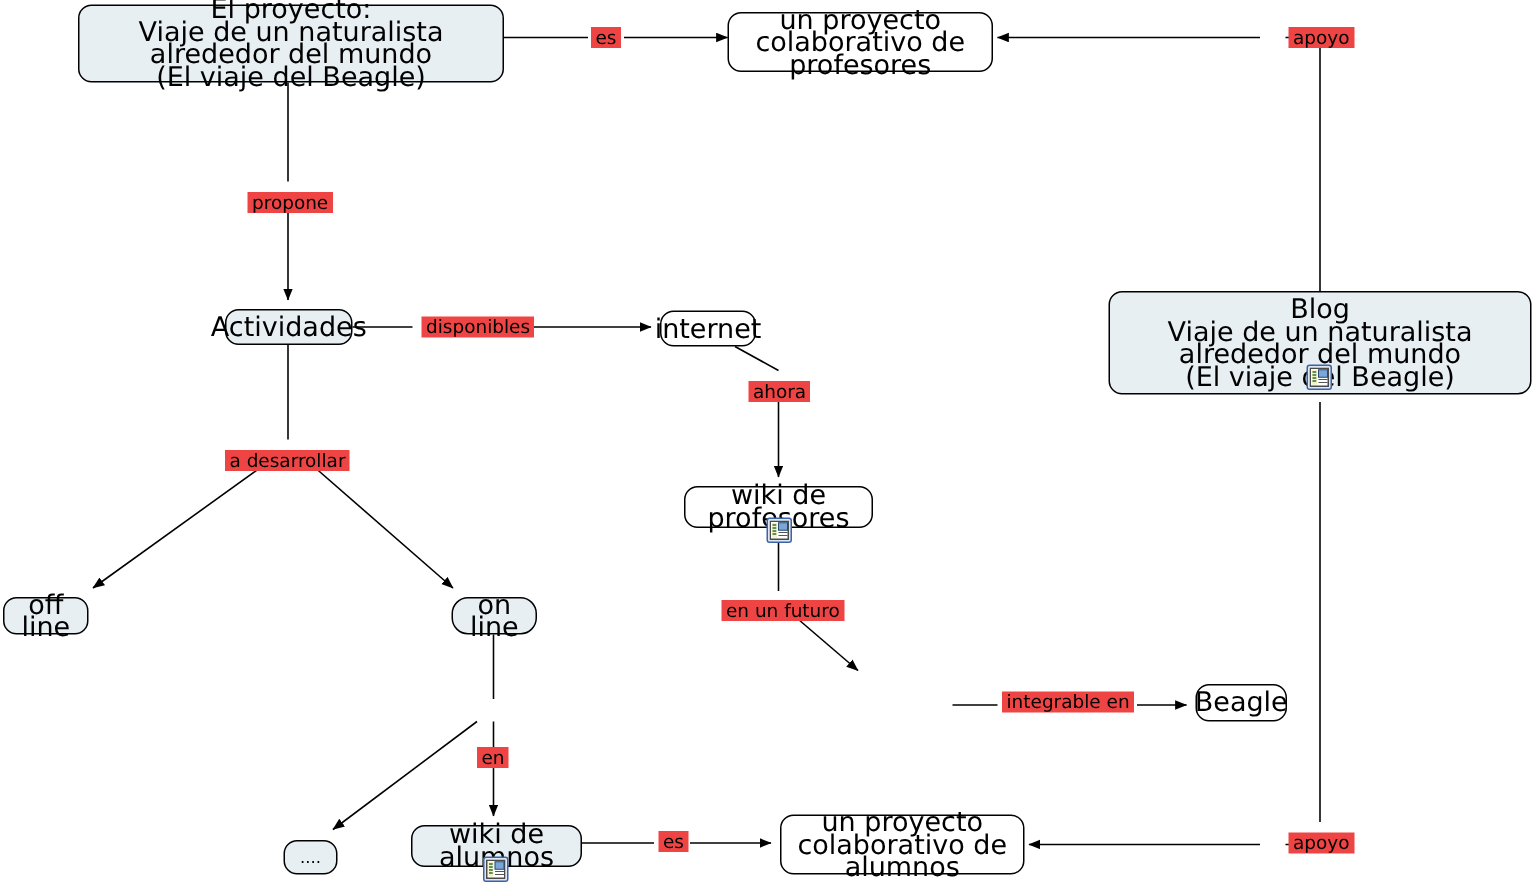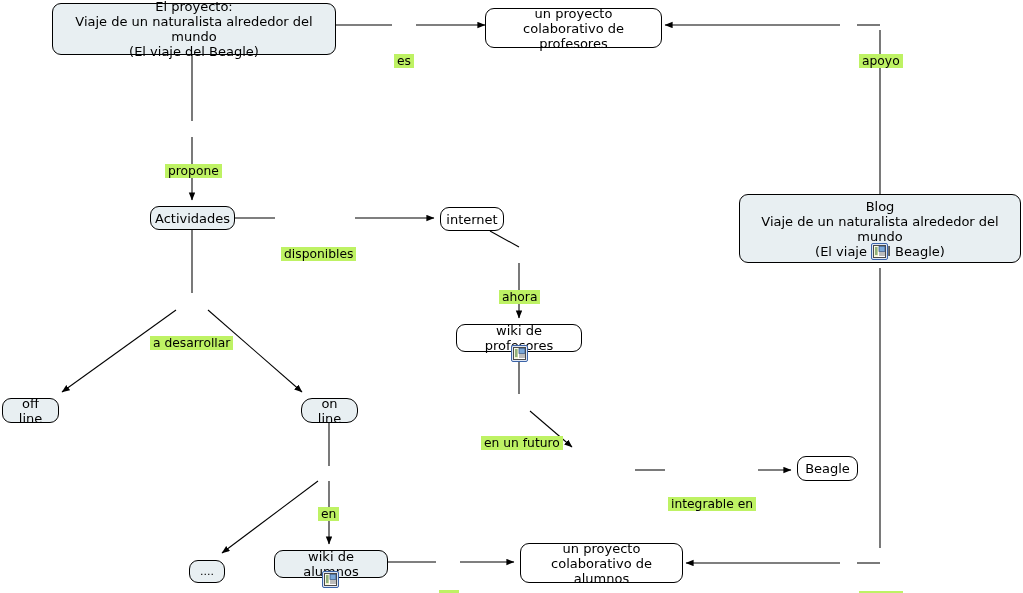--- a/index.html
+++ b/index.html
@@ -32,38 +32,37 @@
   .node {
     position: absolute;
     box-sizing: border-box;
     border: 1px solid #000000;
     border-radius: 9px;
     background: #ffffff;
     display: flex;
     align-items: center;
     justify-content: center;
     text-align: center;
-    font-size: 13px;
+    font-size: 18px;
     line-height: 15px;
     color: #000000;
     white-space: pre-line;
     padding: 3px 8px;
   }
   .node.filled {
     background: #e8eff2;
   }
   .edge-label {
     position: absolute;
     font-size: 12.3px;
     line-height: 14px;
     color: #000000;
-    background: #bef264;
+    background: #ef4444;
     padding: 0 3px;
     white-space: nowrap;
-    margin-top: 36px;
   }
   .res-icon {
     position: absolute;
     width: 17px;
     height: 17px;
     box-sizing: border-box;
     border: 1px solid #3b63a8;
     border-radius: 2px;
     background: #dfe7f3;
     padding: 1px;
@@ -217,19 +216,19 @@
   <div class="edge-label" style="left:281px; top:211px;">disponibles</div>
 
   <div class="edge-label" style="left:499px; top:254px;">ahora</div>
 
   <div class="edge-label" style="left:150px; top:300px;">a desarrollar</div>
 
   <div class="edge-label" style="left:481px; top:400px;">en un futuro</div>
 
   <div class="edge-label" style="left:668px; top:461px;">integrable en</div>
 
-  <div class="edge-label" style="left:318px; top:471px;text-align:center;">en</div>
+  <div class="edge-label" style="left:318px; top:498px;text-align:center;">en</div>
 
   <div class="edge-label" style="left:439px; top:554px;">es</div>
 
   <div class="edge-label" style="left:859px; top:555px;">apoyo</div>
 
 </div>
 
 </body></html>

